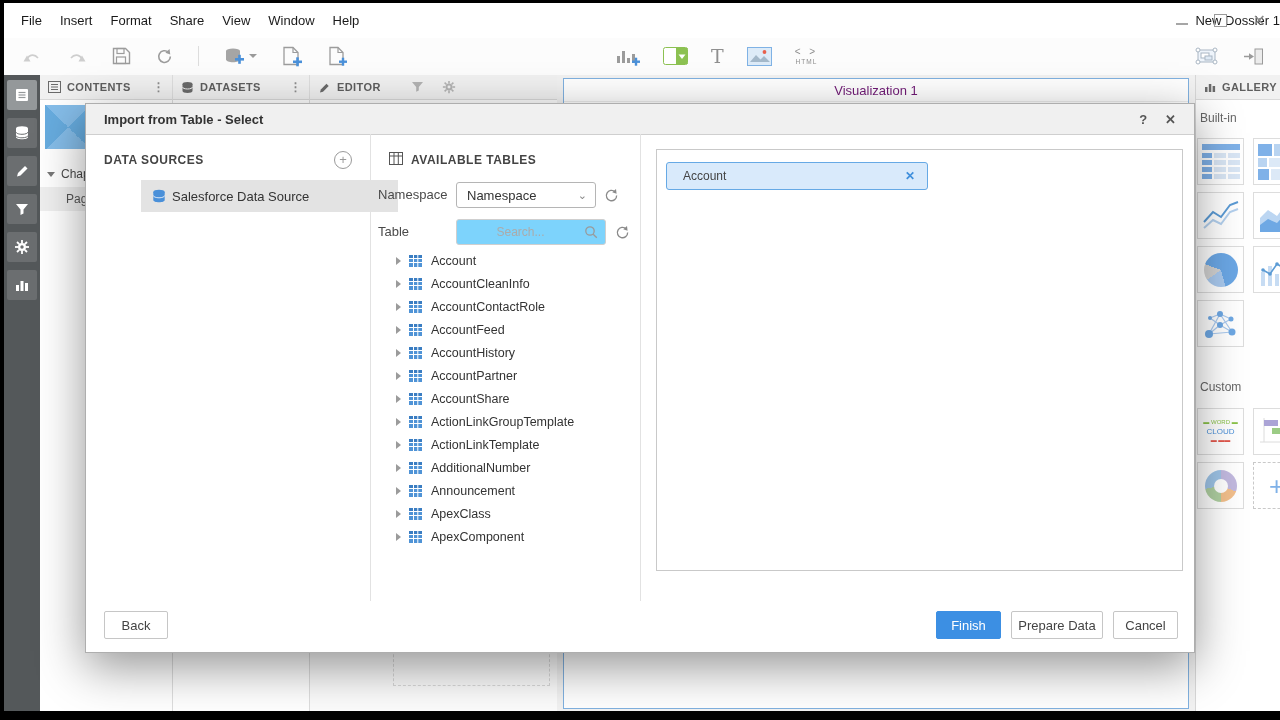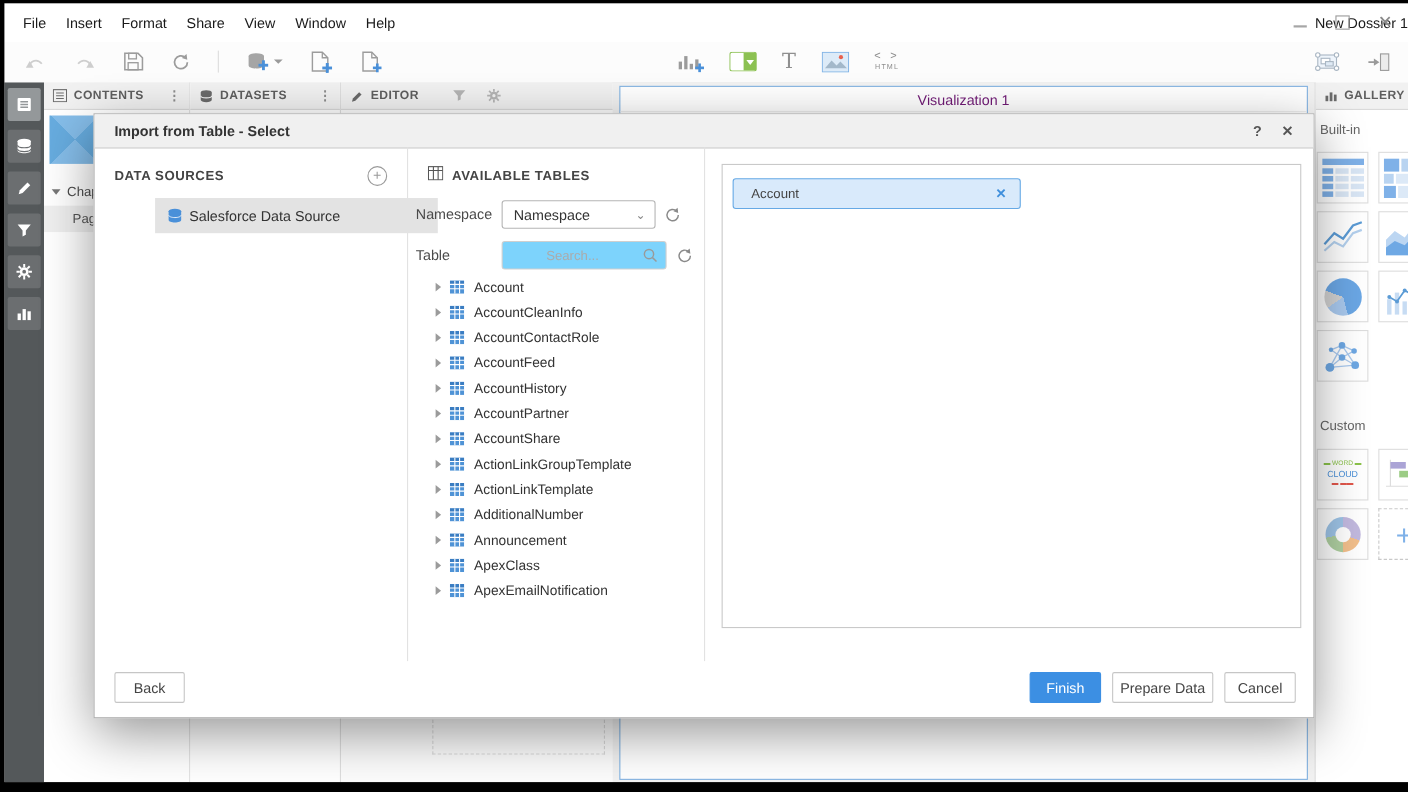--- a/index.html
+++ b/index.html
@@ -779,21 +779,21 @@
               <svg width="13" height="12">
                 <rect width="13" height="12" fill="#4f93d6"></rect>
                 <rect width="13" height="3.5" fill="#3a7dc2"></rect>
                 <g stroke="#fff">
                   <line x1="0" y1="3.5" x2="13" y2="3.5"></line>
                   <line x1="0" y1="7.5" x2="13" y2="7.5"></line>
                   <line x1="4.5" y1="0" x2="4.5" y2="12"></line>
                   <line x1="8.8" y1="0" x2="8.8" y2="12"></line>
                 </g>
               </svg>
-              <span class="tname">ApexEmailNotification</span>
+              <span class="tname">ApexComponent</span>
             </div>
         </div>
       </div>
 
       <div class="col-selection">
         <div class="sel-box">
           <div class="chip">
             <span class="chip-label">Account</span>
             <span class="chip-x">✕</span>
           </div>

